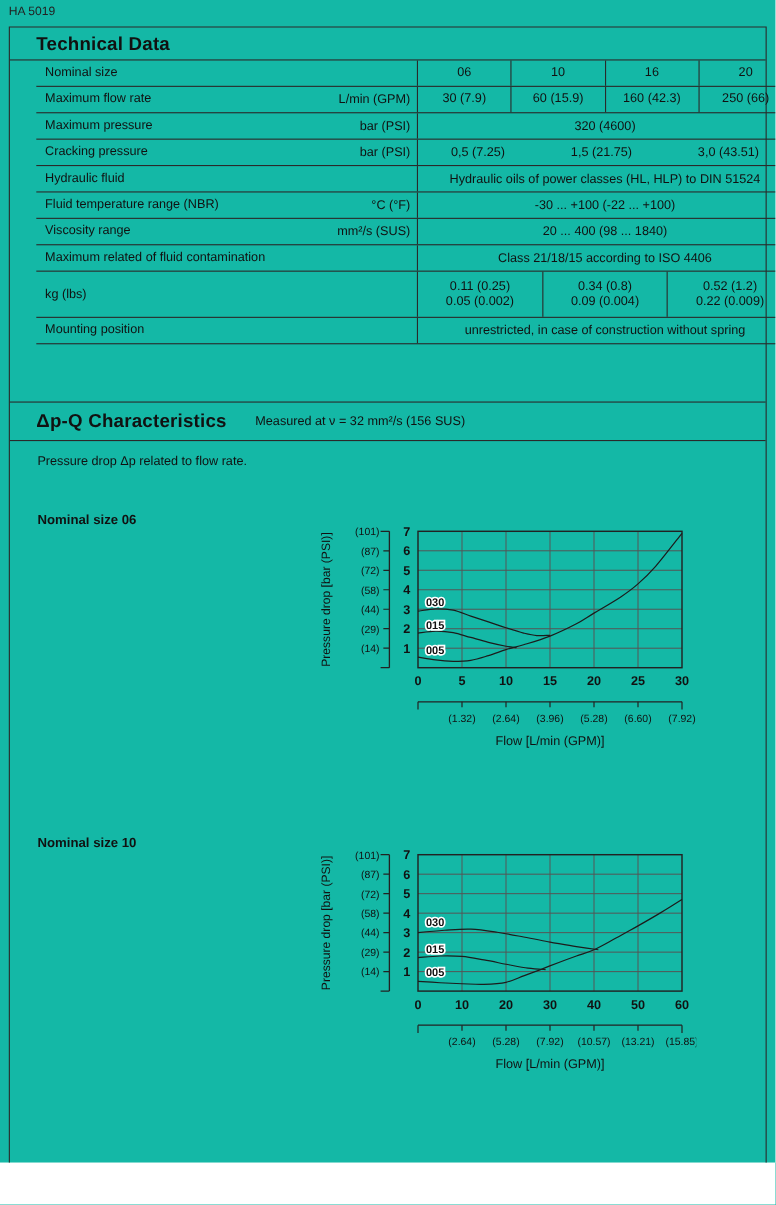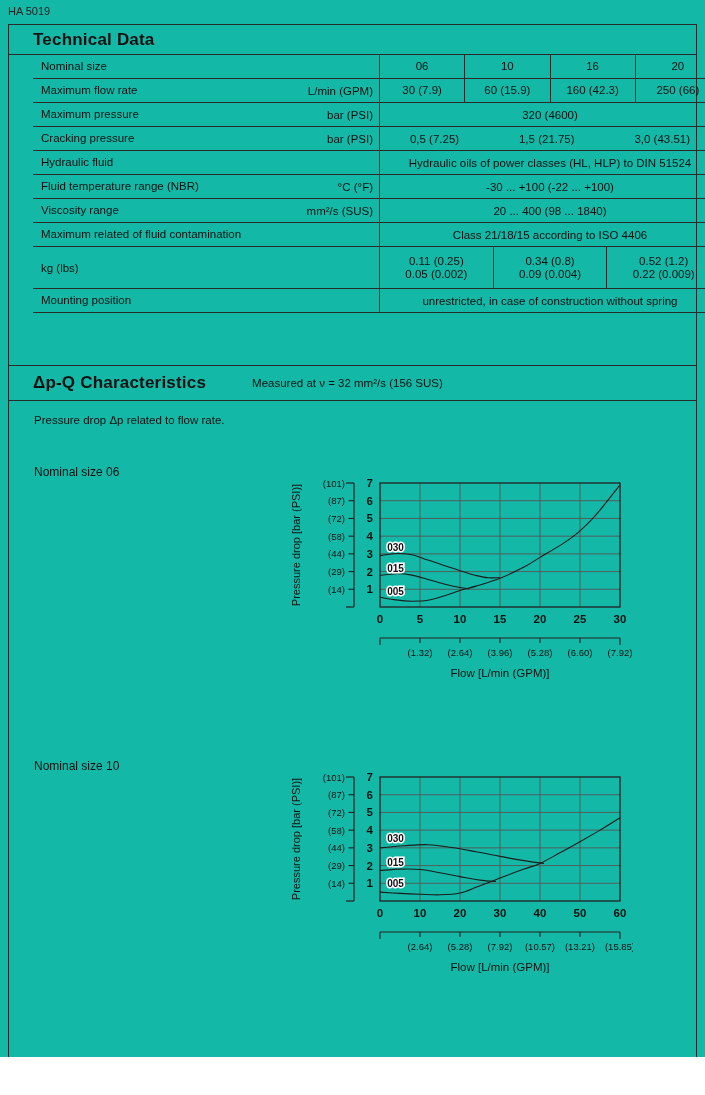--- a/index.html
+++ b/index.html
@@ -4,38 +4,38 @@
 <style>
   html,body{margin:0;padding:0;background:#fff;}
   body{font-family:"Liberation Sans", sans-serif; color:#111;}
   #page{position:relative;width:705px;height:1057px;background:#14b8a6;overflow:hidden;}
   .doc-code{position:absolute;left:8px;top:5px;font-size:11px;color:#222;}
   .outer-box{position:absolute;left:8px;top:24px;width:689px;height:1048px;
              border:1.6px solid #2a2a2a;border-bottom-width:2.5px;box-sizing:border-box;background:transparent;}
   .band{display:flex;align-items:center;border-bottom:1.2px solid #2a2a2a;box-sizing:border-box;}
   .band-title{font-size:17px;font-weight:bold;letter-spacing:.2px;}
   #band1{height:30px;padding-left:24px;}
-  #band2{height:36px;padding-left:24px;border-top:1.4px solid #2a2a2a;margin-top:52px;gap:20px;}
+  #band2{height:36px;padding-left:24px;border-top:1.4px solid #2a2a2a;margin-top:52px;}
   #band2 .band-sub{font-size:11.5px;font-weight:normal;margin-left:26px;color:#111;}
   
   .tbl{width:100%;box-sizing:border-box;font-size:11.5px;margin-left:24px;}
   .trow{display:flex;align-items:stretch;border-bottom:1.1px solid #2a2a2a;box-sizing:border-box;min-height:24px;}
   .trow:last-child{border-bottom:1.1px solid #2a2a2a;}
   .lcell{width:347px;min-width:347px;display:flex;justify-content:space-between;align-items:center;
          padding:0 6px 0 8px;border-right:1.1px solid #2a2a2a;box-sizing:border-box;}
   .lcell .lbl{line-height:13px;}
   .lcell .lbl .l2{padding-left:74px;}
   .vals{flex:1;display:flex;align-items:stretch;}
   .vcell{flex:1;display:flex;flex-direction:column;justify-content:center;align-items:center;text-align:center;
          box-sizing:border-box;line-height:13px;}
   .vcell + .vcell{border-left:1.1px solid #2a2a2a;}
   .vspan{flex:1;display:flex;justify-content:center;align-items:center;text-align:center;}
   .vspread{flex:1;display:flex;justify-content:space-around;align-items:center;text-align:center;}
   .desc{position:absolute;left:34px;top:414px;font-size:11.5px;}
-  .chart-title{position:absolute;left:34px;font-size:12px;font-weight:normal;}
+  .chart-title{position:absolute;left:34px;font-size:12px;font-weight:bold;}
   #chart-title-0{top:465px;}
   #chart-title-1{top:759px;}
   .chart-svg{position:absolute;left:285px;}
   #chart-0{top:476px;}
   #chart-1{top:770px;}
   
   .page-num{position:absolute;left:10px;top:1075px;font-size:13px;color:#444;}
   .logo{position:absolute;left:33px;top:1074px;width:42px;}
   .logo .lrow{display:flex;align-items:center;height:7px;}
   .logo .ltx{font-size:6.5px;font-weight:bold;letter-spacing:.4px;line-height:7px;color:#111;}

